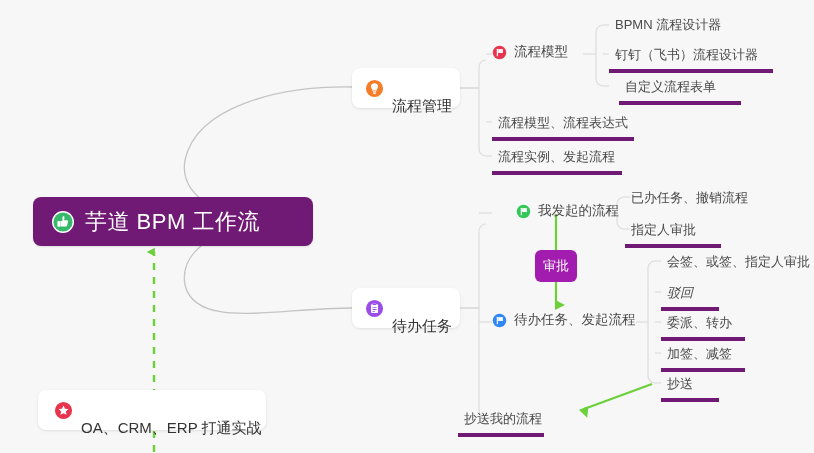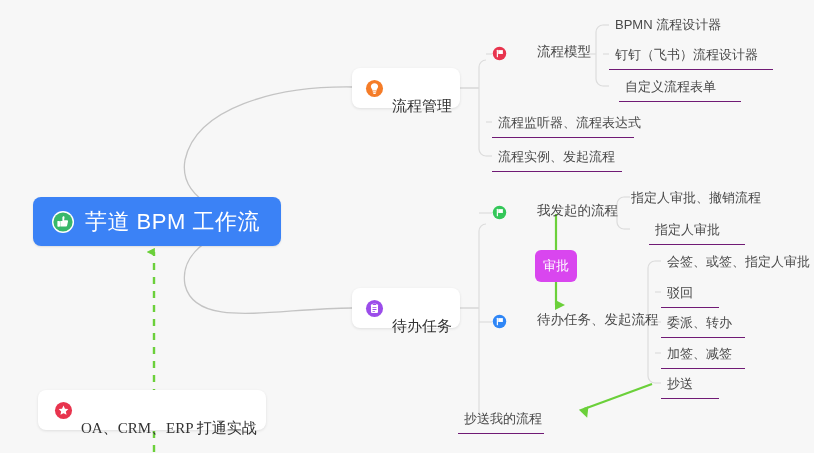--- a/index.html
+++ b/index.html
@@ -9,22 +9,22 @@
     font-family:"Liberation Sans","DejaVu Sans",sans-serif;
     overflow:hidden;
     position:relative;
   }
   #stage{position:absolute;left:0;top:0;width:814px;height:453px;}
   svg.edges{position:absolute;left:0;top:0;width:814px;height:453px;pointer-events:none;}
 
   
   .root-node{
     position:absolute;left:33px;top:197px;
-    width:248px;height:49px;
-    background:#3b82f6;
+    width:280px;height:49px;
+    background:#701a75;
     border-radius:8px;
     display:flex;align-items:center;
     padding-left:18px;
     box-sizing:border-box;
     box-shadow:0 1px 2px rgba(0,0,0,0.10);
   }
   .root-node .label{
     color:#ffffff;font-size:22px;letter-spacing:.5px;
     margin-left:10px;white-space:nowrap;
   }
@@ -37,44 +37,44 @@
     border-radius:8px;
     display:flex;align-items:center;
     box-sizing:border-box;
     box-shadow:0 1px 3px rgba(0,0,0,0.10);
     padding:0 16px 0 13px;
   }
   .card .label{font-size:15px;color:#333333;margin-left:8px;white-space:nowrap;margin-top:36px;}
 
   #card-process{left:352px;top:68px;width:108px;height:40px;}
   #card-approval{left:352px;top:288px;width:108px;height:40px;}
-  #card-oa{left:38px;top:390px;width:228px;height:40px;padding-left:16px;font-family:Liberation Serif, serif;}
+  #card-oa{left:38px;top:390px;width:228px;height:40px;padding-left:16px;}
   #card-oa .label{font-size:15px;color:#333;}
 
   
   .topic{
-    position:absolute;display:flex;align-items:flex-end;white-space:nowrap;gap:23px;
+    position:absolute;display:flex;align-items:center;white-space:nowrap;
   }
   .topic .label{font-size:13.5px;color:#4a4a4a;margin-left:7px;}
 
   
   .leaf{
     position:absolute;white-space:nowrap;
     font-size:13px;color:#4a4a4a;
     padding:3px 6px 5px 6px;
-    border-bottom:1px solid #701a75;
+    border-bottom:4px solid #701a75;
     box-sizing:border-box;
   }
   .leaf.noline{border-bottom:none;}
 
   
   .pill{
     position:absolute;left:535px;top:250px;
     width:42px;height:32px;
-    background:#d946ef;border-radius:6px;
+    background:#a21caf;border-radius:6px;
     display:flex;align-items:center;justify-content:center;
     color:#ffffff;font-size:13px;
     z-index:5;
   }
 </style>
 </head>
 <body style="background: rgb(247, 247, 247);">
 
 <div id="stage">
 
@@ -180,28 +180,28 @@
     <span class="ico">
       <svg width="15" height="15" viewBox="0 0 16 16">
         <circle cx="8" cy="8" r="7.2" fill="#e8344e"></circle>
         <rect x="5.1" y="4.0" width="1.25" height="8.1" rx="0.6" fill="#ffffff"></rect>
         <path d="M6.6 4.4 L11.6 4.4 L11.6 8.5 L6.6 8.5 Z" fill="#ffffff"></path>
       </svg>
     </span>
     <span class="label">流程模型</span>
   </div>
 
-  <div class="leaf" style="left:492px;top:111px;width:142px;">流程监听器、流程表达式</div>
+  <div class="leaf" style="left:492px;top:111px;width:142px;">流程模型、流程表达式</div>
   <div class="leaf" style="left:492px;top:145px;width:130px;">流程实例、发起流程</div>
 
   <div class="leaf noline" style="left:609px;top:13px;width:134px;">BPMN 流程设计器</div>
   <div class="leaf" style="left:609px;top:43px;width:164px;">钉钉（飞书）流程设计器</div>
   <div class="leaf" style="left:619px;top:75px;width:122px;">自定义流程表单</div>
 
-  <div class="topic" style="left:492px;top:202px;">
+  <div class="topic" style="left:516px;top:202px;">
     <span class="ico">
       <svg width="15" height="15" viewBox="0 0 16 16">
         <circle cx="8" cy="8" r="7.2" fill="#34c759"></circle>
         <rect x="5.1" y="4.0" width="1.25" height="8.1" rx="0.6" fill="#ffffff"></rect>
         <path d="M6.6 4.4 L11.6 4.4 L11.6 8.5 L6.6 8.5 Z" fill="#ffffff"></path>
       </svg>
     </span>
     <span class="label">我发起的流程</span>
   </div>
 
@@ -211,25 +211,25 @@
         <circle cx="8" cy="8" r="7.2" fill="#2f86f6"></circle>
         <rect x="5.1" y="4.0" width="1.25" height="8.1" rx="0.6" fill="#ffffff"></rect>
         <path d="M6.6 4.4 L11.6 4.4 L11.6 8.5 L6.6 8.5 Z" fill="#ffffff"></path>
       </svg>
     </span>
     <span class="label">待办任务、发起流程</span>
   </div>
 
   <div class="leaf" style="left:458px;top:407px;width:86px;">抄送我的流程</div>
 
-  <div class="leaf noline" style="left:625px;top:186px;width:132px;">指定人审批、撤销流程</div>
-  <div class="leaf" style="left:625px;top:218px;width:96px;margin-left:24px;">指定人审批</div>
+  <div class="leaf noline" style="left:625px;top:186px;width:132px;">已办任务、撤销流程</div>
+  <div class="leaf" style="left:625px;top:218px;width:96px;">指定人审批</div>
 
   <div class="leaf noline" style="left:661px;top:250px;width:148px;">会签、或签、指定人审批</div>
-  <div class="leaf" style="left:661px;top:281px;width:58px;">驳回</div>
+  <div class="leaf" style="left:661px;top:281px;width:58px;font-style:italic;">驳回</div>
   <div class="leaf" style="left:661px;top:311px;width:84px;">委派、转办</div>
   <div class="leaf" style="left:661px;top:342px;width:84px;">加签、减签</div>
   <div class="leaf" style="left:661px;top:372px;width:58px;">抄送</div>
 
   <div class="pill">
     <span>审批</span>
   </div>
 
   <div class="card" id="card-oa">
     <span class="ico">

